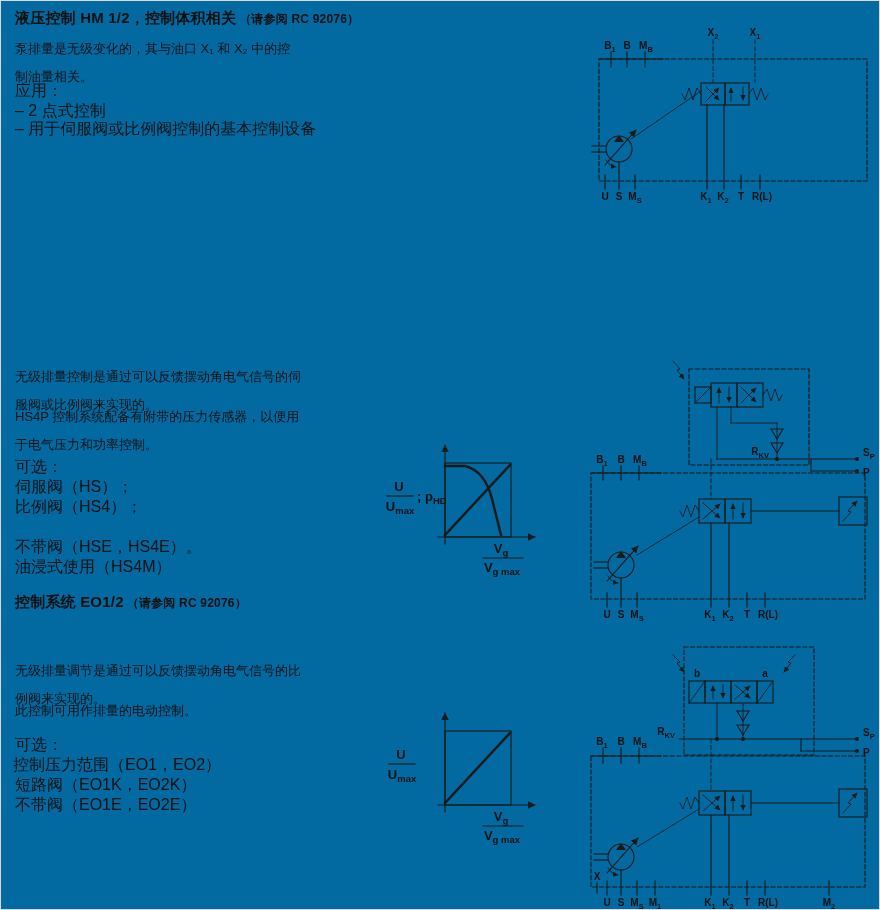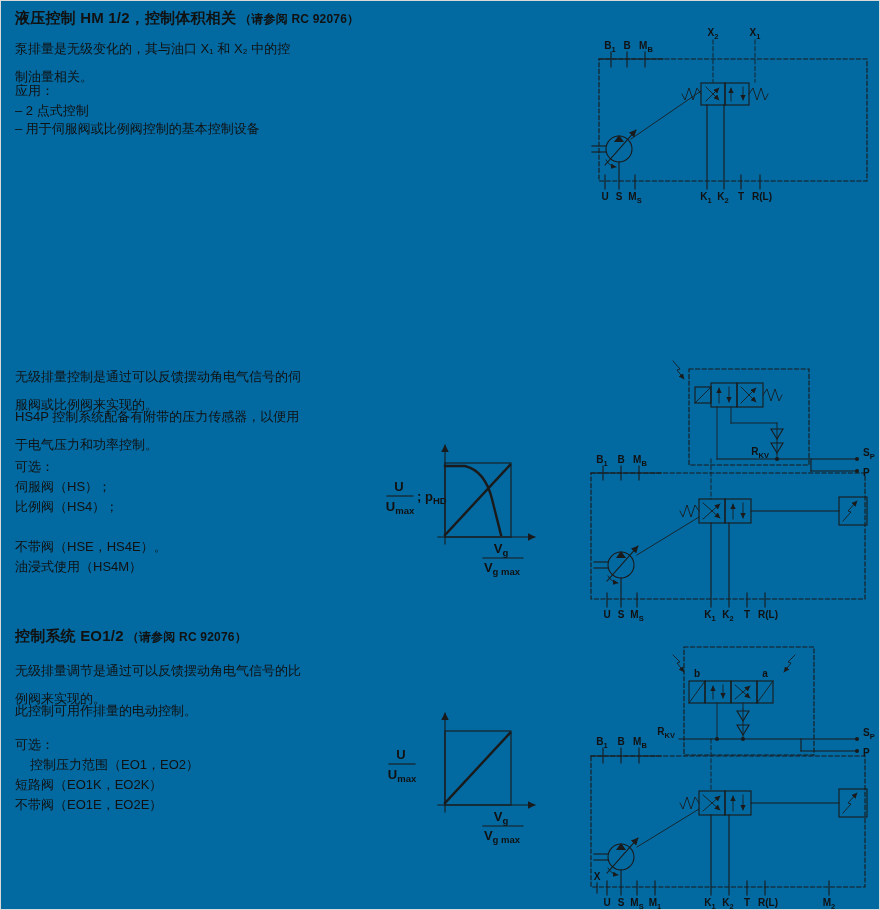--- a/index.html
+++ b/index.html
@@ -2,21 +2,21 @@
 <html><head>
 <meta charset="utf-8">
 <style>
   * { margin:0; padding:0; box-sizing:border-box; }
   html,body { background:#ffffff; }
   body { font-family:"Liberation Sans","DejaVu Sans",sans-serif; color:#111; }
   .page { position:relative; width:880px; height:910px; background:#0369a1; border:1px solid #d9d9d9; overflow:hidden; }
   .sec-title { position:absolute; font-size:15px; font-weight:bold; white-space:nowrap; letter-spacing:.2px; }
   .sec-title .ref { font-size:12px; margin-left:3px; }
   .body-text { position:absolute; width:286px; font-size:13px; line-height:28px; }
-  .plain { position:absolute; font-size:13px; line-height:20px; white-space:nowrap; }
+  .plain { position:absolute; font-size:16px; line-height:20px; white-space:nowrap; }
   .graph, .diagram { position:absolute; }
   svg { overflow:visible; display:block; }
   .s  { stroke:#1a1a1a; stroke-width:1.1; fill:none; stroke-linecap:square; }
   .st { stroke-width:0.85; }
   .sk { stroke-width:2.4; }
   .sd { stroke-dasharray:4 2.6; }
   .f  { fill:#1a1a1a; stroke:none; }
   text.dl { font:bold 10px "Liberation Sans","DejaVu Sans",sans-serif; fill:#111; }
   text.gl { font:bold 13px "Liberation Sans","DejaVu Sans",sans-serif; fill:#111; }
   .sub  { font-size:7.5px; }
@@ -217,25 +217,25 @@
         <text class="dl" text-anchor="middle" x="40" y="259"><tspan>S</tspan></text>
         <text class="dl" text-anchor="middle" x="56" y="259"><tspan>M</tspan><tspan class="sub" dy="2.5">S</tspan></text>
         <text class="dl" text-anchor="middle" x="129" y="259"><tspan>K</tspan><tspan class="sub" dy="2.5">1</tspan></text>
         <text class="dl" text-anchor="middle" x="147" y="259"><tspan>K</tspan><tspan class="sub" dy="2.5">2</tspan></text>
         <text class="dl" text-anchor="middle" x="166" y="259"><tspan>T</tspan></text>
         <text class="dl" text-anchor="middle" x="187" y="259"><tspan>R(L)</tspan></text>
       </g>
     </svg>
   </div>
 
-  <h2 class="sec-title" style="left:14px; top:626px;"><span>控制系统 EO1/2</span><span class="ref">（请参阅 RC 92076）</span></h2>
+  <h2 class="sec-title" style="left:14px; top:592px;"><span>控制系统 EO1/2</span><span class="ref">（请参阅 RC 92076）</span></h2>
   <div class="body-text" style="left:14px; top:696px;">此控制可用作排量的电动控制。</div>
   <div class="body-text" style="left:14px; top:656px;">无级排量调节是通过可以反馈摆动角电气信号的比例阀来实现的。</div>
   <div class="plain" style="left:14px; top:734px;">可选：</div>
-  <div class="plain" style="left:29px; top:754px;">控制压力范围（EO1，EO2）</div>
+  <div class="plain" style="left:12px; top:754px;">控制压力范围（EO1，EO2）</div>
   <div class="plain" style="left:14px; top:774px;">短路阀（EO1K，EO2K）</div>
   <div class="plain" style="left:14px; top:794px;">不带阀（EO1E，EO2E）</div>
 
   <div class="graph" style="left:360px; top:684px;">
     <svg width="185" height="160" viewBox="0 0 185 160">
       <defs>
         <marker id="a5" viewBox="0 0 8 8" refX="7.5" refY="4" markerWidth="7" markerHeight="7" orient="auto">
             <path d="M0,0L8,4L0,8z" fill="#1a1a1a"></path>
           </marker>
       </defs>

